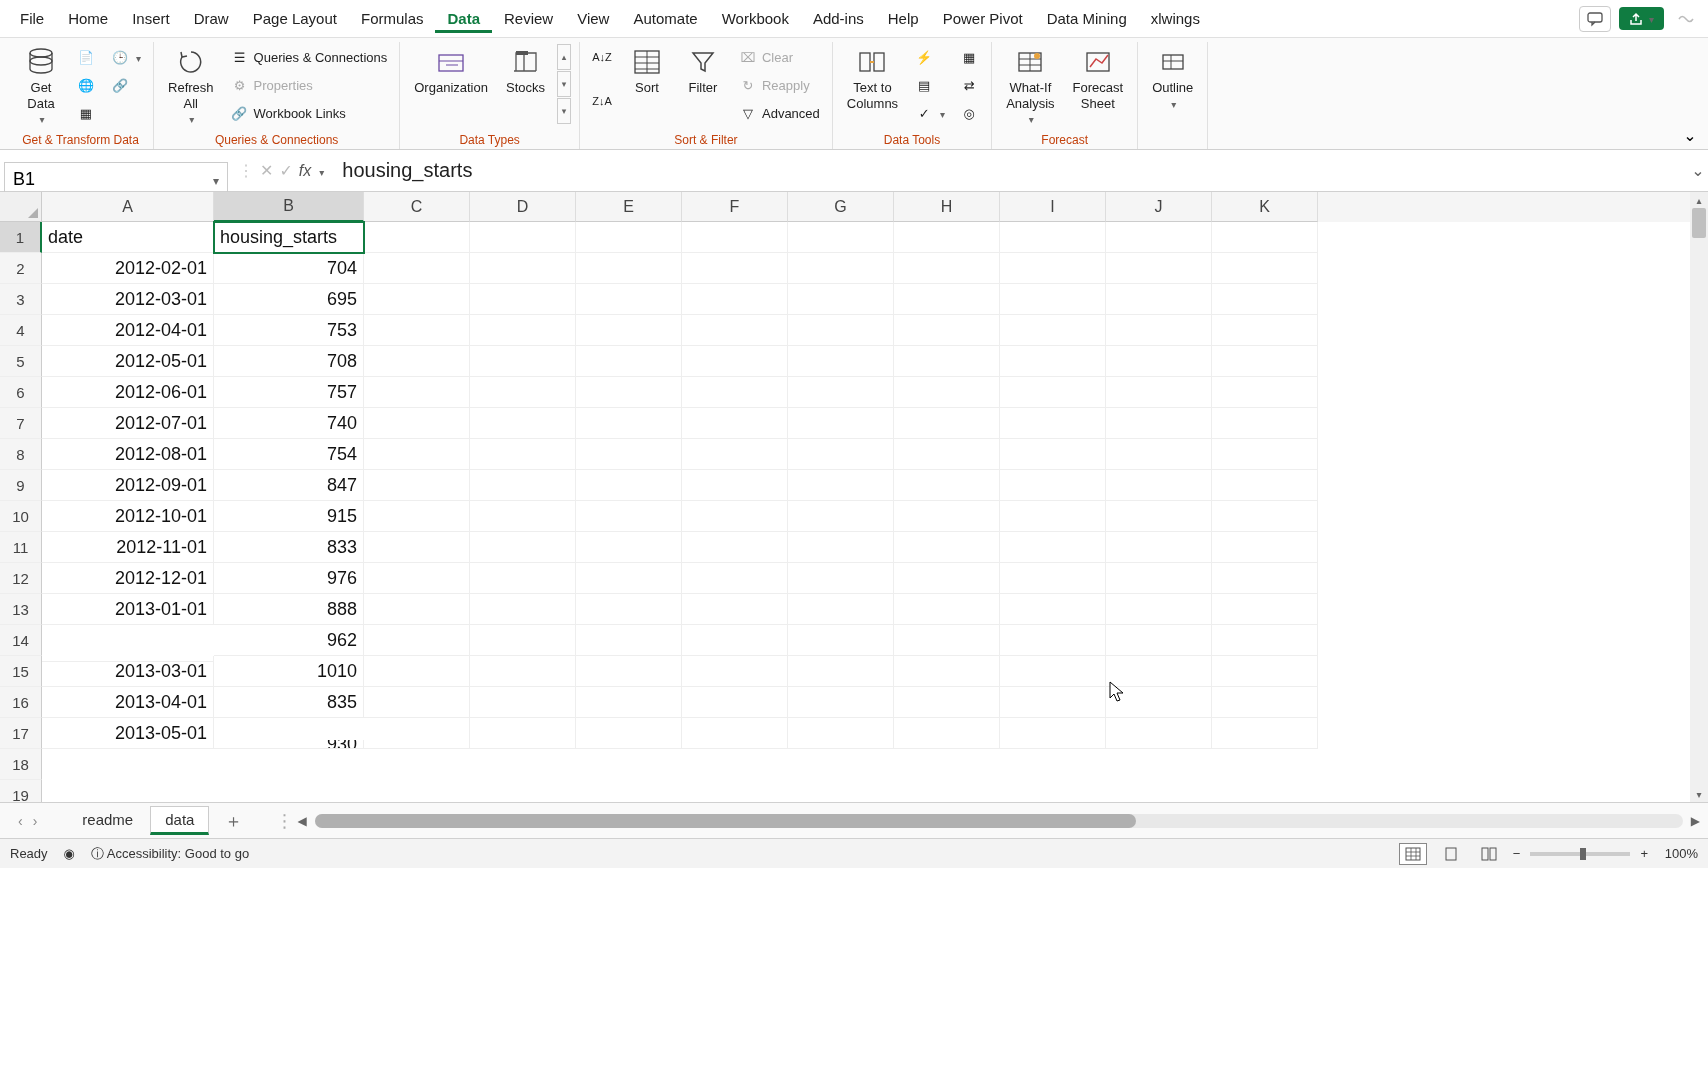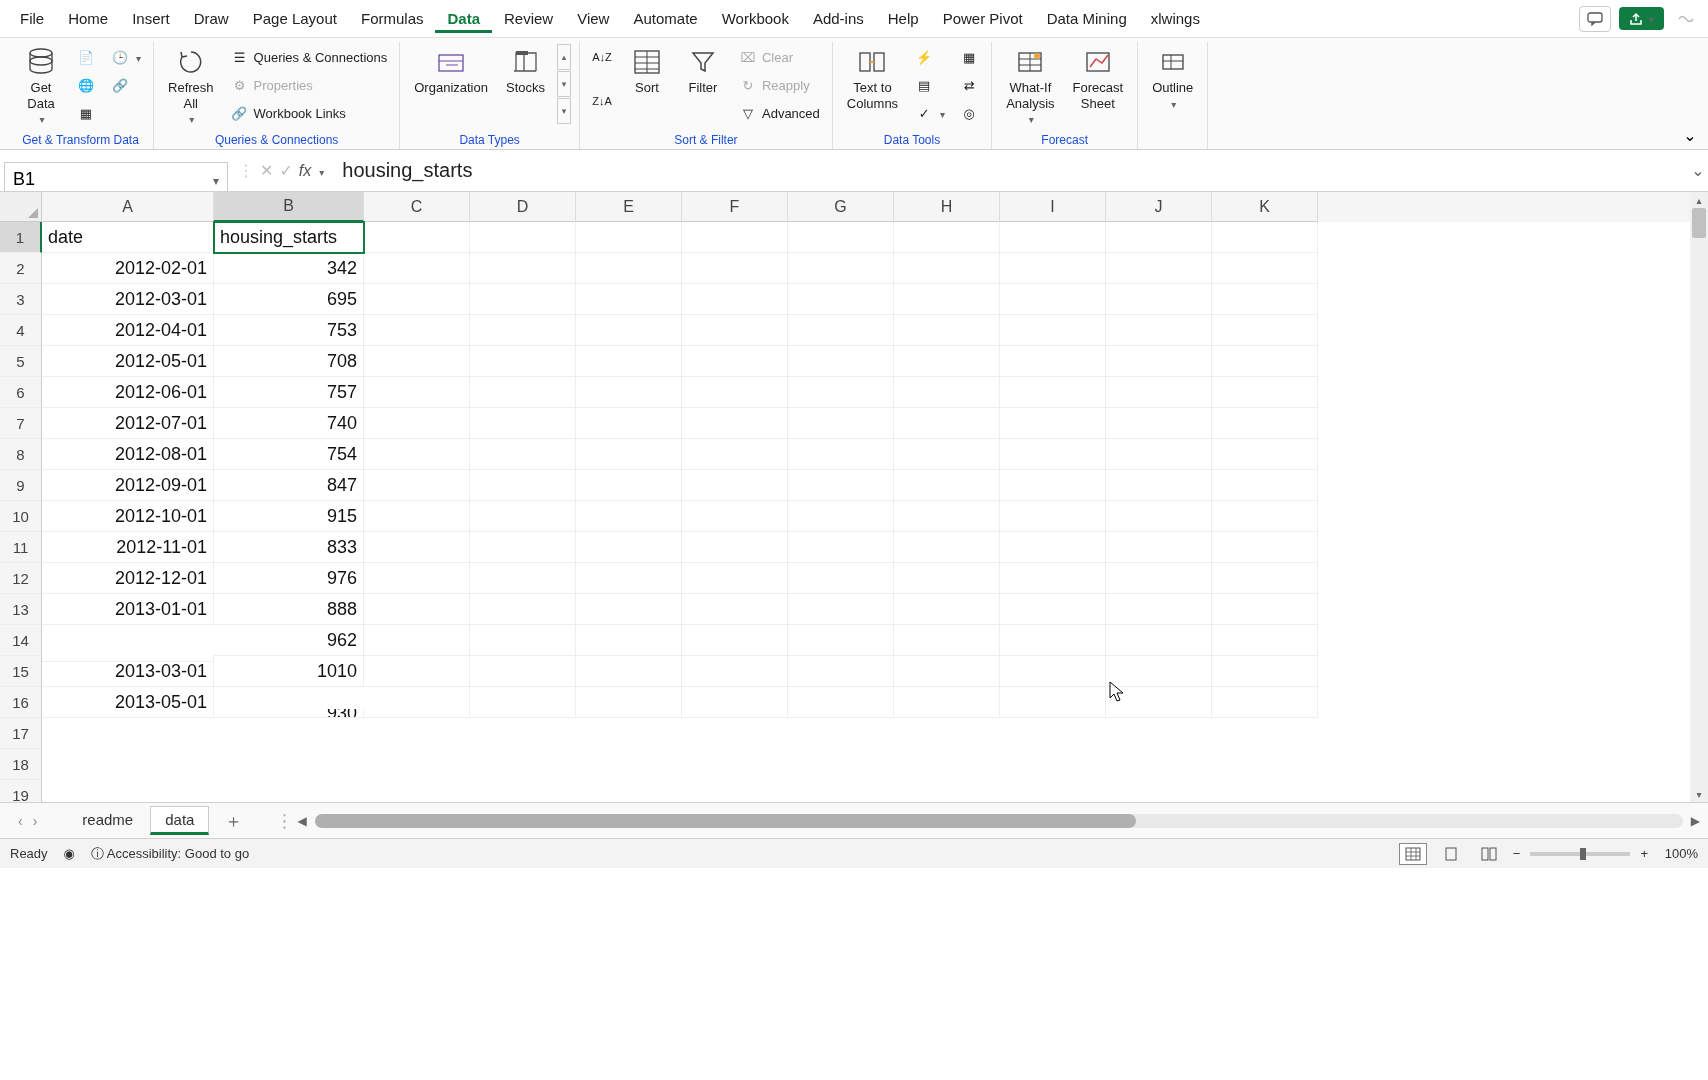--- a/index.html
+++ b/index.html
@@ -11,21 +11,21 @@
     .menu-item.active { border-bottom: 3px solid #107c41; color: #107c41; font-weight: 600; padding-bottom: 3px; }
     .menubar-right { margin-left: auto; display: flex; gap: 8px; align-items: center; }
     .comment-btn { width: 32px; height: 26px; border: 1px solid #ccc; border-radius: 4px; display: flex; align-items: center; justify-content: center; }
     .share-btn { background: #107c41; color: #fff; padding: 4px 10px; border-radius: 4px; display: flex; align-items: center; gap: 4px; font-size: 13px; }
     .collapse-btn { width: 28px; height: 26px; display: flex; align-items: center; justify-content: center; color: #888; }
     
     
     .ribbon { display: flex; height: 112px; border-bottom: 1px solid #d0d0d0; background: #fafafa; padding: 4px 8px 0 8px; position: relative; }
     .ribbon-group { display: flex; flex-direction: column; align-items: center; padding: 0 8px; border-right: 1px solid #e0e0e0; position: relative; }
     .ribbon-group:last-of-type { border-right: none; }
-    .ribbon-group-label { font-size: 12px; color: #1d4ed8; margin-top: auto; padding-bottom: 2px; }
+    .ribbon-group-label { font-size: 12px; color: #c2410c; margin-top: auto; padding-bottom: 2px; }
     .ribbon-group-content { display: flex; align-items: flex-start; gap: 6px; flex: 1; padding-top: 2px; }
     .big-btn { display: flex; flex-direction: column; align-items: center; justify-content: center; padding: 2px 6px; font-size: 13px; color: #222; min-width: 50px; line-height: 1.2; text-align: center; }
     .big-btn .icon { width: 32px; height: 32px; display: flex; align-items: center; justify-content: center; margin-bottom: 2px; }
     .small-btn-col { display: flex; flex-direction: column; gap: 2px; }
     .small-btn { display: flex; align-items: center; gap: 4px; font-size: 13px; color: #222; padding: 2px 4px; height: 26px; }
     .small-btn.disabled { color: #aaa; }
     .mini-icon { width: 20px; height: 20px; display: flex; align-items: center; justify-content: center; }
     .ribbon-collapse { position: absolute; right: 8px; bottom: 4px; width: 20px; height: 20px; display:flex; align-items:center; justify-content:center; }
     .chev-dn::after { content:"▾"; font-size:10px; color:#666; margin-left:2px;}
     .scroll-buttons { display:flex; flex-direction:column; gap:1px; }
@@ -428,21 +428,21 @@
         <div class="cell" style="width: 106px;"></div>
         <div class="cell" style="width: 106px;"></div>
         <div class="cell" style="width: 106px;"></div>
         <div class="cell" style="width: 106px;"></div>
         <div class="cell" style="width: 106px;"></div>
         <div class="cell" style="width: 106px;"></div>
         <div class="cell" style="width: 106px;"></div>
       </div>
       <div class="row">
         <div class="cell tright" style="width: 172px;">2012-02-01</div>
-        <div class="cell tright" style="width: 150px;">342</div>
+        <div class="cell tright" style="width: 150px;">704</div>
         <div class="cell" style="width: 106px;"></div>
         <div class="cell" style="width: 106px;"></div>
         <div class="cell" style="width: 106px;"></div>
         <div class="cell" style="width: 106px;"></div>
         <div class="cell" style="width: 106px;"></div>
         <div class="cell" style="width: 106px;"></div>
         <div class="cell" style="width: 106px;"></div>
         <div class="cell" style="width: 106px;"></div>
         <div class="cell" style="width: 106px;"></div>
       </div>
@@ -598,20 +598,33 @@
         <div class="cell" style="width: 106px;"></div>
         <div class="cell" style="width: 106px;"></div>
         <div class="cell" style="width: 106px;"></div>
         <div class="cell" style="width: 106px;"></div>
         <div class="cell" style="width: 106px;"></div>
         <div class="cell" style="width: 106px;"></div>
       </div>
       <div class="row">
         <div class="cell tright" style="width: 172px;">2013-03-01</div>
         <div class="cell tright" style="width: 150px; text-align: center;">1010</div>
+        <div class="cell" style="width: 106px;"></div>
+        <div class="cell" style="width: 106px;"></div>
+        <div class="cell" style="width: 106px;"></div>
+        <div class="cell" style="width: 106px;"></div>
+        <div class="cell" style="width: 106px;"></div>
+        <div class="cell" style="width: 106px;"></div>
+        <div class="cell" style="width: 106px;"></div>
+        <div class="cell" style="width: 106px;"></div>
+        <div class="cell" style="width: 106px;"></div>
+      </div>
+      <div class="row">
+        <div class="cell tright" style="width: 172px;">2013-04-01</div>
+        <div class="cell tright" style="width: 150px;">835</div>
         <div class="cell" style="width: 106px;"></div>
         <div class="cell" style="width: 106px;"></div>
         <div class="cell" style="width: 106px;"></div>
         <div class="cell" style="width: 106px;"></div>
         <div class="cell" style="width: 106px;"></div>
         <div class="cell" style="width: 106px;"></div>
         <div class="cell" style="width: 106px;"></div>
         <div class="cell" style="width: 106px;"></div>
         <div class="cell" style="width: 106px;"></div>
       </div>

